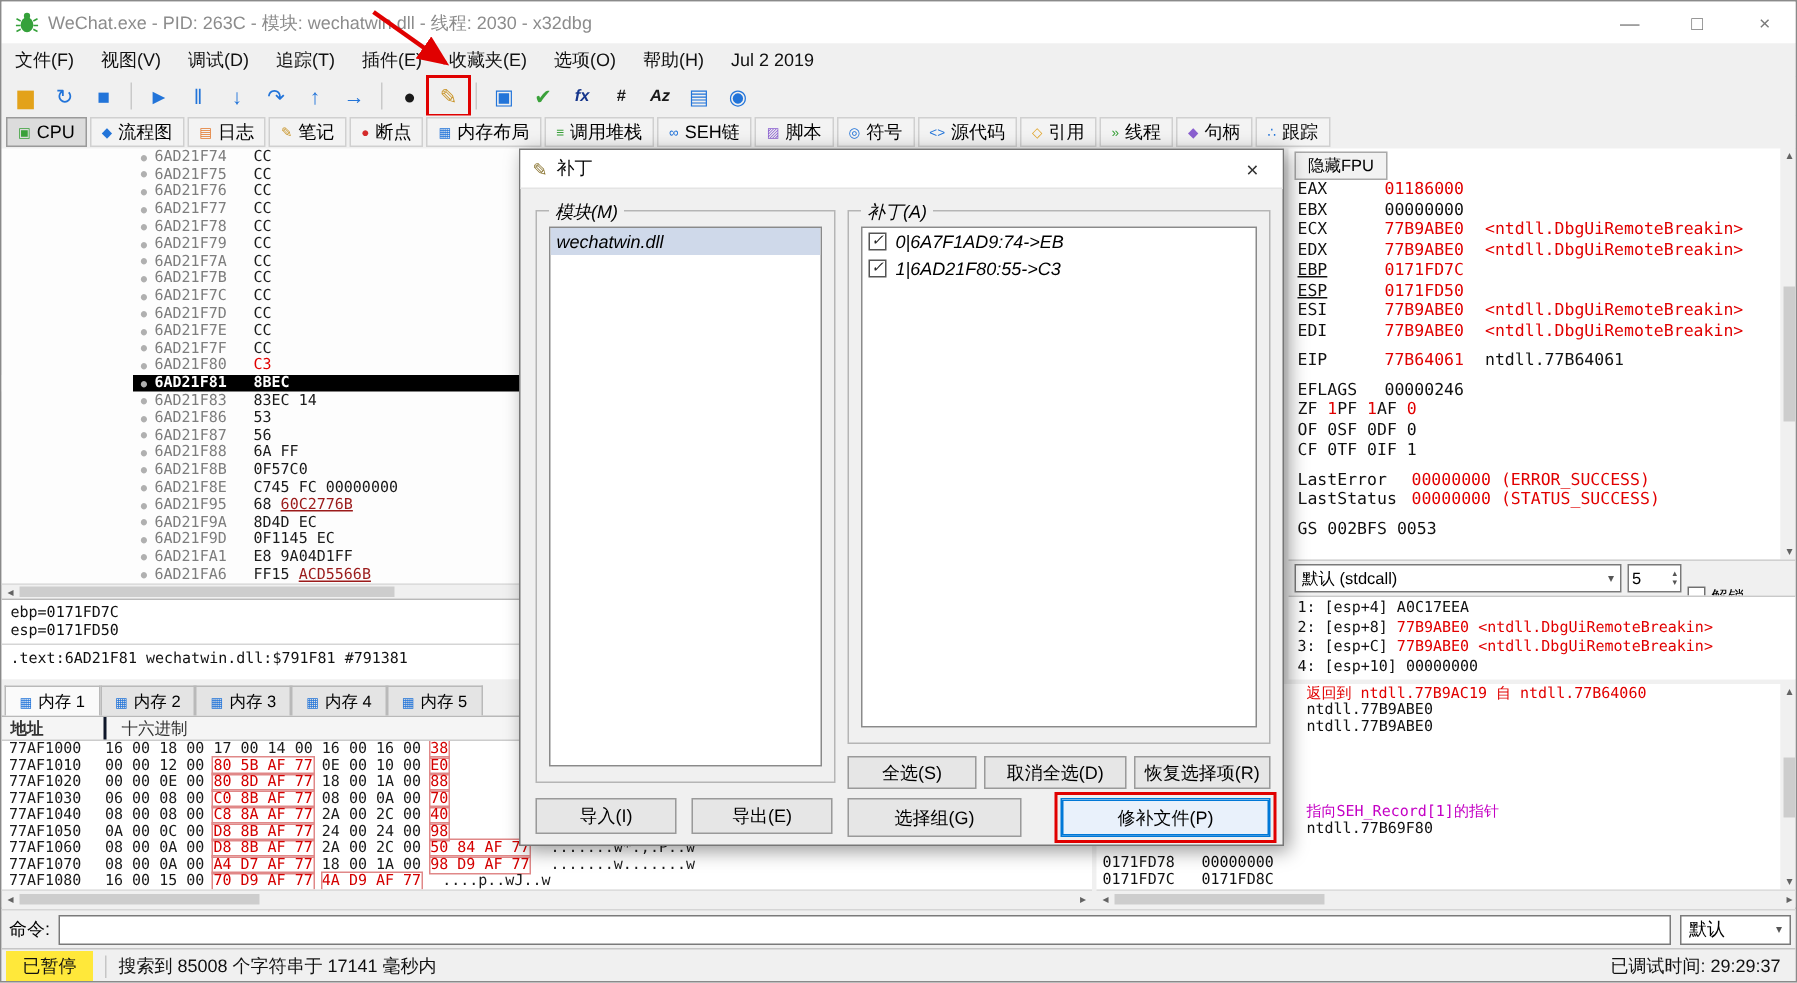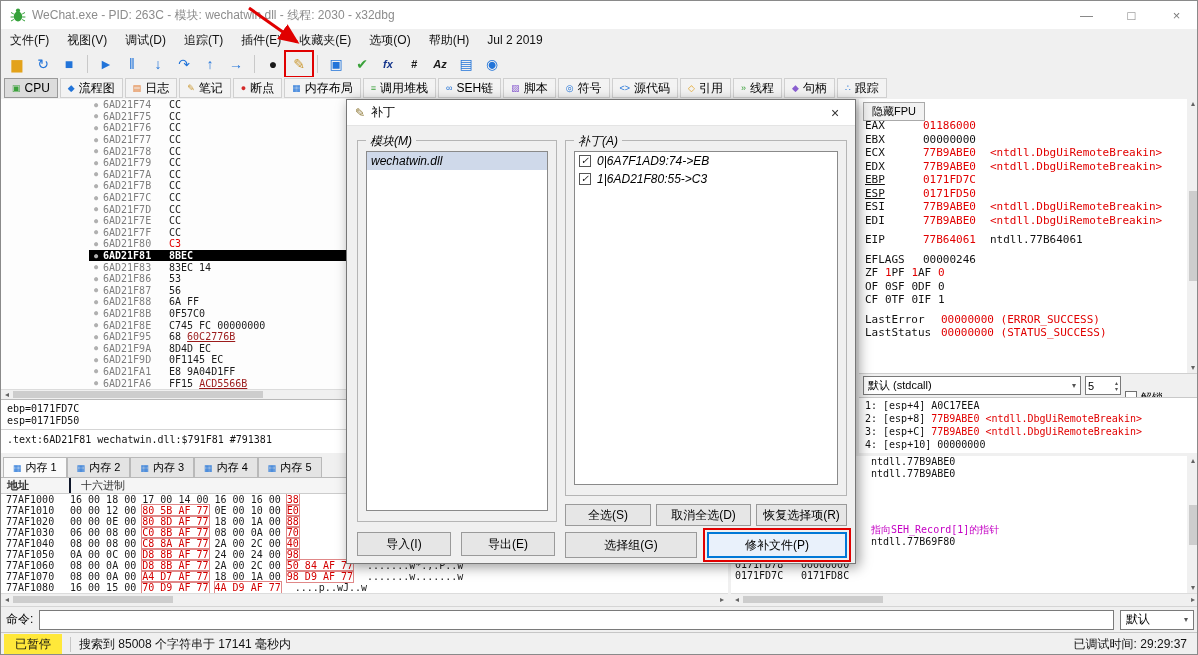--- a/index.html
+++ b/index.html
@@ -139,21 +139,21 @@
 .mrow2{height:18px;font-size:12px;padding:2px 4px;white-space:nowrap;}
 .msel{background:#cfd9ea;}
 .prow{display:flex;align-items:center;height:18px;padding:0 4px;gap:6px;font-size:12px;white-space:nowrap;}
 .pcheck{width:12px;height:12px;border:1px solid #555;background:#fff;font-size:10px;line-height:10px;text-align:center;color:#222;flex:0 0 auto;}
 .btn{position:absolute;background:#e6e6e6;border:1px solid #9a9a9a;font-size:12px;display:flex;align-items:center;justify-content:center;white-space:nowrap;}
 #b-imp{left:10px;top:432px;width:94px;height:24px;}
 #b-exp{left:114px;top:432px;width:94px;height:24px;}
 #b-selall{left:218px;top:404px;width:86px;height:22px;}
 #b-deselall{left:309px;top:404px;width:95px;height:22px;}
 #b-restore{left:409px;top:404px;width:91px;height:22px;}
-#b-group{left:218px;top:432px;width:132px;height:26px;}
+#b-group{left:218px;top:432px;width:116px;height:26px;}
 #b-patchfile{left:360px;top:432px;width:140px;height:26px;border:1px solid #0078d7;box-shadow:inset 0 0 0 1px #0078d7;background:#e9f1fb;}
 
 
 .ann-box{position:absolute;inset:-5px;border:2px solid #e00000;pointer-events:none;}
 .ann-box-sm{position:absolute;inset:-3px;border:2px solid #e00000;pointer-events:none;}
 #ann-arrow{position:absolute;left:240px;top:4px;width:80px;height:46px;z-index:60;}
 </style>
 </head>
 <body>
 
@@ -381,20 +381,21 @@
       <div class="rrow"><span class="rl">EIP</span><span class="rv red">77B64061</span><span class="rs blk">ntdll.77B64061</span></div>
       <div class="rgap"></div>
       <div class="rrow"><span class="rl">EFLAGS</span><span class="rv blk">00000246</span></div>
       <div class="rrow"><span class="fl">ZF </span><span class="fv red">1</span>   <span class="fl">PF </span><span class="fv red">1</span>   <span class="fl">AF </span><span class="fv red">0</span>   </div>
       <div class="rrow"><span class="fl">OF </span><span class="fv blk">0</span>   <span class="fl">SF </span><span class="fv blk">0</span>   <span class="fl">DF </span><span class="fv blk">0</span>   </div>
       <div class="rrow"><span class="fl">CF </span><span class="fv blk">0</span>   <span class="fl">TF </span><span class="fv blk">0</span>   <span class="fl">IF </span><span class="fv blk">1</span>   </div>
       <div class="rgap"></div>
       <div class="rrow"><span class="rl2">LastError</span><span class="rv red">00000000 (ERROR_SUCCESS)</span></div>
       <div class="rrow"><span class="rl2">LastStatus</span><span class="rv red">00000000 (STATUS_SUCCESS)</span></div>
       <div class="rgap"></div>
+      <div class="rrow"><span class="fl">GS </span><span class="fv blk">002B</span>   <span class="fl">FS </span><span class="fv blk">0053</span>   </div>
     </div>
 </div>
 <div id="reg-vscroll" class="vscroll">
   <span class="sarrow">▴</span>
   <div class="vthumb" style="height:90px"></div>
   <span class="sarrow">▾</span>
 </div>
 
 <div id="callconv">
   <div id="cc-combo">
@@ -415,20 +416,21 @@
 </div>
 
 <div id="args">
     <div class="arow"><span class="as-blk">1: [esp+4] </span><span class="as-blk">A0C17EEA</span></div>
     <div class="arow"><span class="as-blk">2: [esp+8] </span><span class="as-red">77B9ABE0 &lt;ntdll.DbgUiRemoteBreakin&gt;</span></div>
     <div class="arow"><span class="as-blk">3: [esp+C] </span><span class="as-red">77B9ABE0 &lt;ntdll.DbgUiRemoteBreakin&gt;</span></div>
     <div class="arow"><span class="as-blk">4: [esp+10] </span><span class="as-blk">00000000</span></div>
   </div>
 
 <div id="stack">
+    <div class="srow"><span class="sa"></span><span class="sv"></span><span class="sc red">返回到 ntdll.77B9AC19 自 ntdll.77B64060</span></div>
     <div class="srow"><span class="sa"></span><span class="sv"></span><span class="sc blk">ntdll.77B9ABE0</span></div>
     <div class="srow"><span class="sa"></span><span class="sv"></span><span class="sc blk">ntdll.77B9ABE0</span></div>
     <div class="srow"><span class="sa"></span><span class="sv"></span><span class="sc blk"></span></div>
     <div class="srow"><span class="sa"></span><span class="sv"></span><span class="sc blk"></span></div>
     <div class="srow"><span class="sa"></span><span class="sv"></span><span class="sc blk"></span></div>
     <div class="srow"><span class="sa"></span><span class="sv"></span><span class="sc blk"></span></div>
     <div class="srow"><span class="sa"></span><span class="sv"></span><span class="sc mag">指向SEH_Record[1]的指针</span></div>
     <div class="srow"><span class="sa"></span><span class="sv"></span><span class="sc blk">ntdll.77B69F80</span></div>
     <div class="srow"><span class="sa"></span><span class="sv"></span><span class="sc blk"></span></div>
     <div class="srow"><span class="sa">0171FD78</span><span class="sv">00000000</span><span class="sc blk"></span></div>

